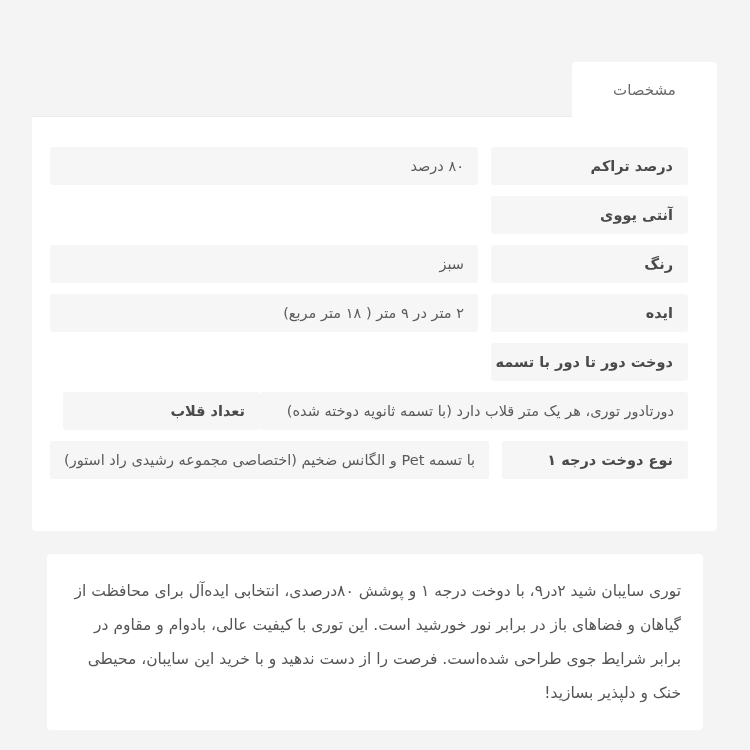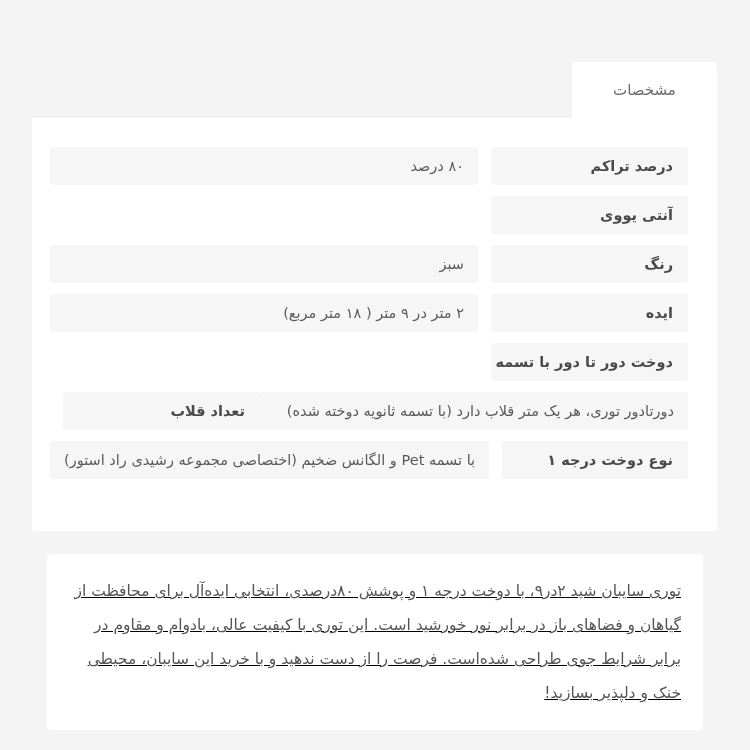--- a/index.html
+++ b/index.html
@@ -63,21 +63,20 @@
   }
 
   
   .description-card {
     position: absolute; left: 47px; top: 554px; width: 656px;
     box-sizing: border-box;
     background: var(--card-bg, #ffffff);
     border-radius: 4px;
     padding: 20px 22px;
     direction: rtl;
-    text-decoration: underline;
   }
   .description-card p {
     margin: 0;
     font-size: 15.5px;
     line-height: 34px;
     color: #555555;
     text-align: right;
   }
 </style>
 </head>

